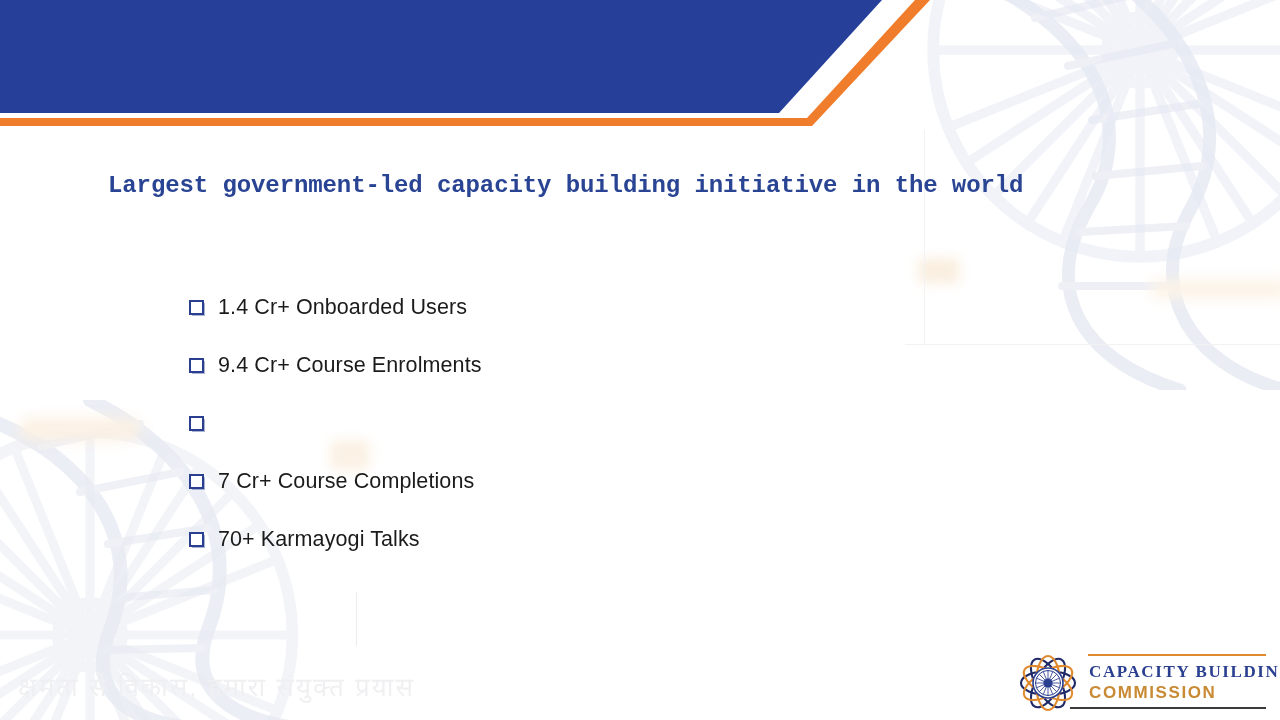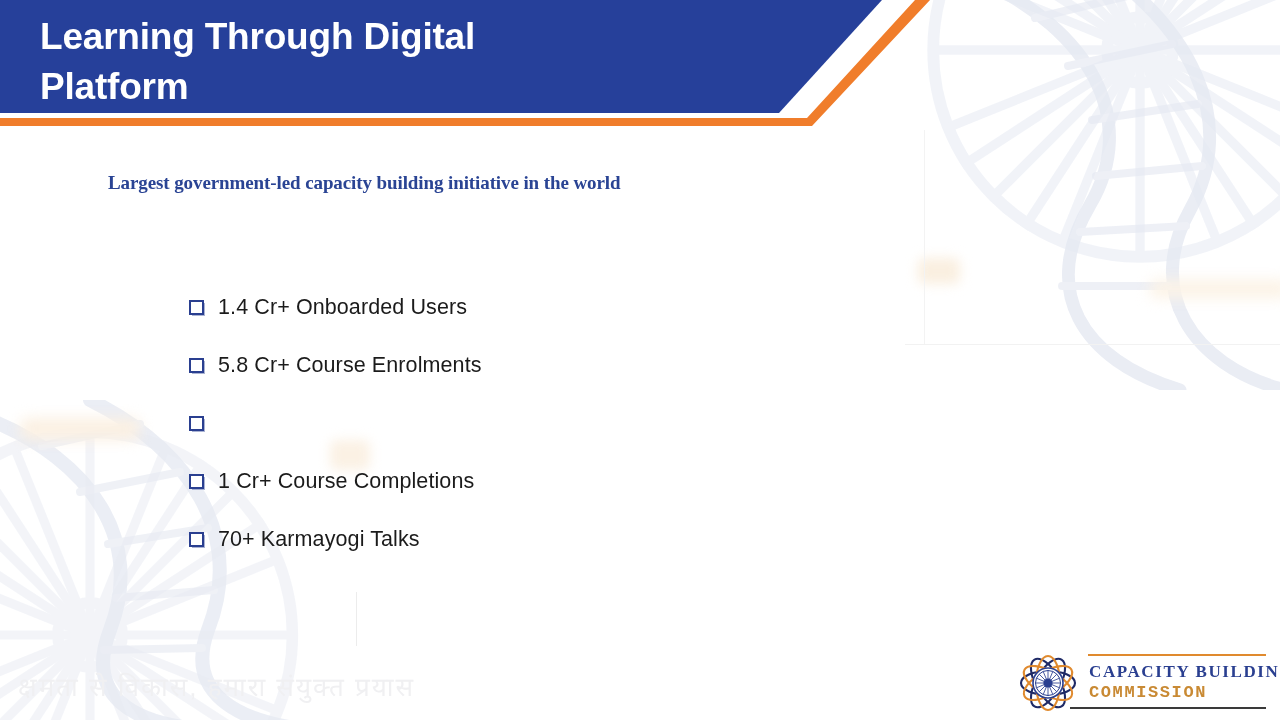--- a/index.html
+++ b/index.html
@@ -132,23 +132,23 @@
     letter-spacing: -0.2px;
     white-space: pre-line;
   }
 
   
   .subtitle {
     position: absolute;
     left: 108px;
     top: 172px;
     color: #2a4494;
-    font-family: Liberation Serif, serif;
+    font-family: Liberation Mono, monospace;
     font-weight: bold;
-    font-size: 19px;
+    font-size: 24px;
     letter-spacing: -0.1px;
     white-space: nowrap;
   }
 
   
   .bullet-list {
     position: absolute;
     left: 189px;
     top: 294px;
     margin: 0;
@@ -255,21 +255,21 @@
     font-weight: bold;
     font-size: 17px;
     letter-spacing: 1.6px;
     color: #2a3f90;
     white-space: nowrap;
   }
   .cbc-line2 {
     position: absolute;
     left: 1px;
     top: 29px;
-    font-family: Liberation Mono, monospace;
+    font-family: Liberation Sans, sans-serif;
     font-weight: bold;
     font-size: 17px;
     letter-spacing: 1.6px;
     color: #c98a34;
     white-space: nowrap;
   }
 </style>
 </head>
 <body>
 
@@ -352,41 +352,39 @@
     <div class="wm-rule-v2"></div>
     <div class="wm-rule-h"></div>
   </div>
 
   <div class="header-banner">
     <svg width="930" height="126" viewBox="0 0 930 126">
 
       <polygon points="915,0 807,118 0,118 0,126 812,126 930,0" fill="#f07d2b"></polygon>
       <polygon points="0,0 882,0 779,113 0,113" fill="#26409a"></polygon>
     </svg>
-    <div class="header-title">Learning Through Digital
-Platform</div>
   </div>
 
   <div class="subtitle">Largest government-led capacity building initiative in the world</div>
 
   <ul class="bullet-list">
     <li class="bullet-item">
       <span class="bullet-marker"></span>
       <span class="bullet-text">1.4 Cr+ Onboarded Users</span>
     </li>
     <li class="bullet-item">
       <span class="bullet-marker"></span>
-      <span class="bullet-text">5.8 Cr+ Course Enrolments</span>
+      <span class="bullet-text">9.4 Cr+ Course Enrolments</span>
     </li>
     <li class="bullet-item">
       <span class="bullet-marker"></span>
     </li>
     <li class="bullet-item">
       <span class="bullet-marker"></span>
-      <span class="bullet-text">1 Cr+ Course Completions</span>
+      <span class="bullet-text">7 Cr+ Course Completions</span>
     </li>
     <li class="bullet-item">
       <span class="bullet-marker"></span>
       <span class="bullet-text">70+ Karmayogi Talks</span>
     </li>
   </ul>
 
   <div class="tagline">क्षमता से विकास, हमारा संयुक्त प्रयास</div>
 
   <div class="cbc-logo">

